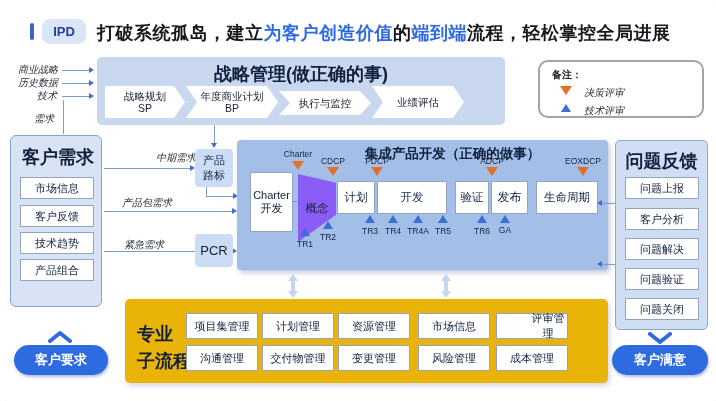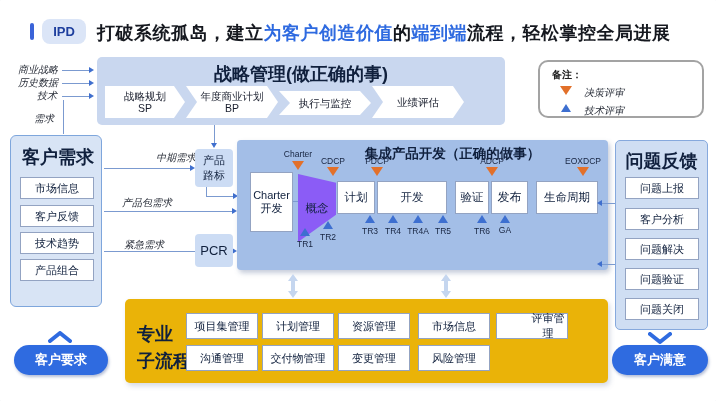--- a/index.html
+++ b/index.html
@@ -169,20 +169,21 @@
 子流程</div>
     <div class="abs wbox center" style="left:61px;top:14px;width:72px;height:26px;">项目集管理</div>
     <div class="abs wbox center" style="left:137px;top:14px;width:72px;height:26px;">计划管理</div>
     <div class="abs wbox center" style="left:213px;top:14px;width:72px;height:26px;">资源管理</div>
     <div class="abs wbox center" style="left:293px;top:14px;width:72px;height:26px;">市场信息</div>
     <div class="abs wbox center" style="left:371px;top:14px;width:72px;height:26px;padding-left:32px;">评审管理</div>
     <div class="abs wbox center" style="left:61px;top:46px;width:72px;height:26px;">沟通管理</div>
     <div class="abs wbox center" style="left:213px;top:46px;width:72px;height:26px;">变更管理</div>
     <div class="abs wbox center" style="left:137px;top:46px;width:72px;height:26px;">交付物管理</div>
     <div class="abs wbox center" style="left:293px;top:46px;width:72px;height:26px;">风险管理</div>
+    <div class="abs wbox center" style="left:371px;top:46px;width:72px;height:26px;">成本管理</div>
   </div>
 
   <div class="abs panel-feedback" style="left:615px;top:140px;width:93px;height:190px;">
     <div class="abs panel-title" style="left:0;right:0;top:8px;text-align:center;">问题反馈</div>
     <div class="abs wbox center" style="left:9px;top:36px;width:74px;height:22px;">问题上报</div>
     <div class="abs wbox center" style="left:9px;top:67px;width:74px;height:22px;">客户分析</div>
     <div class="abs wbox center" style="left:9px;top:97px;width:74px;height:22px;">问题解决</div>
     <div class="abs wbox center" style="left:9px;top:127px;width:74px;height:22px;">问题验证</div>
     <div class="abs wbox center" style="left:9px;top:157px;width:74px;height:22px;">问题关闭</div>
   </div>

